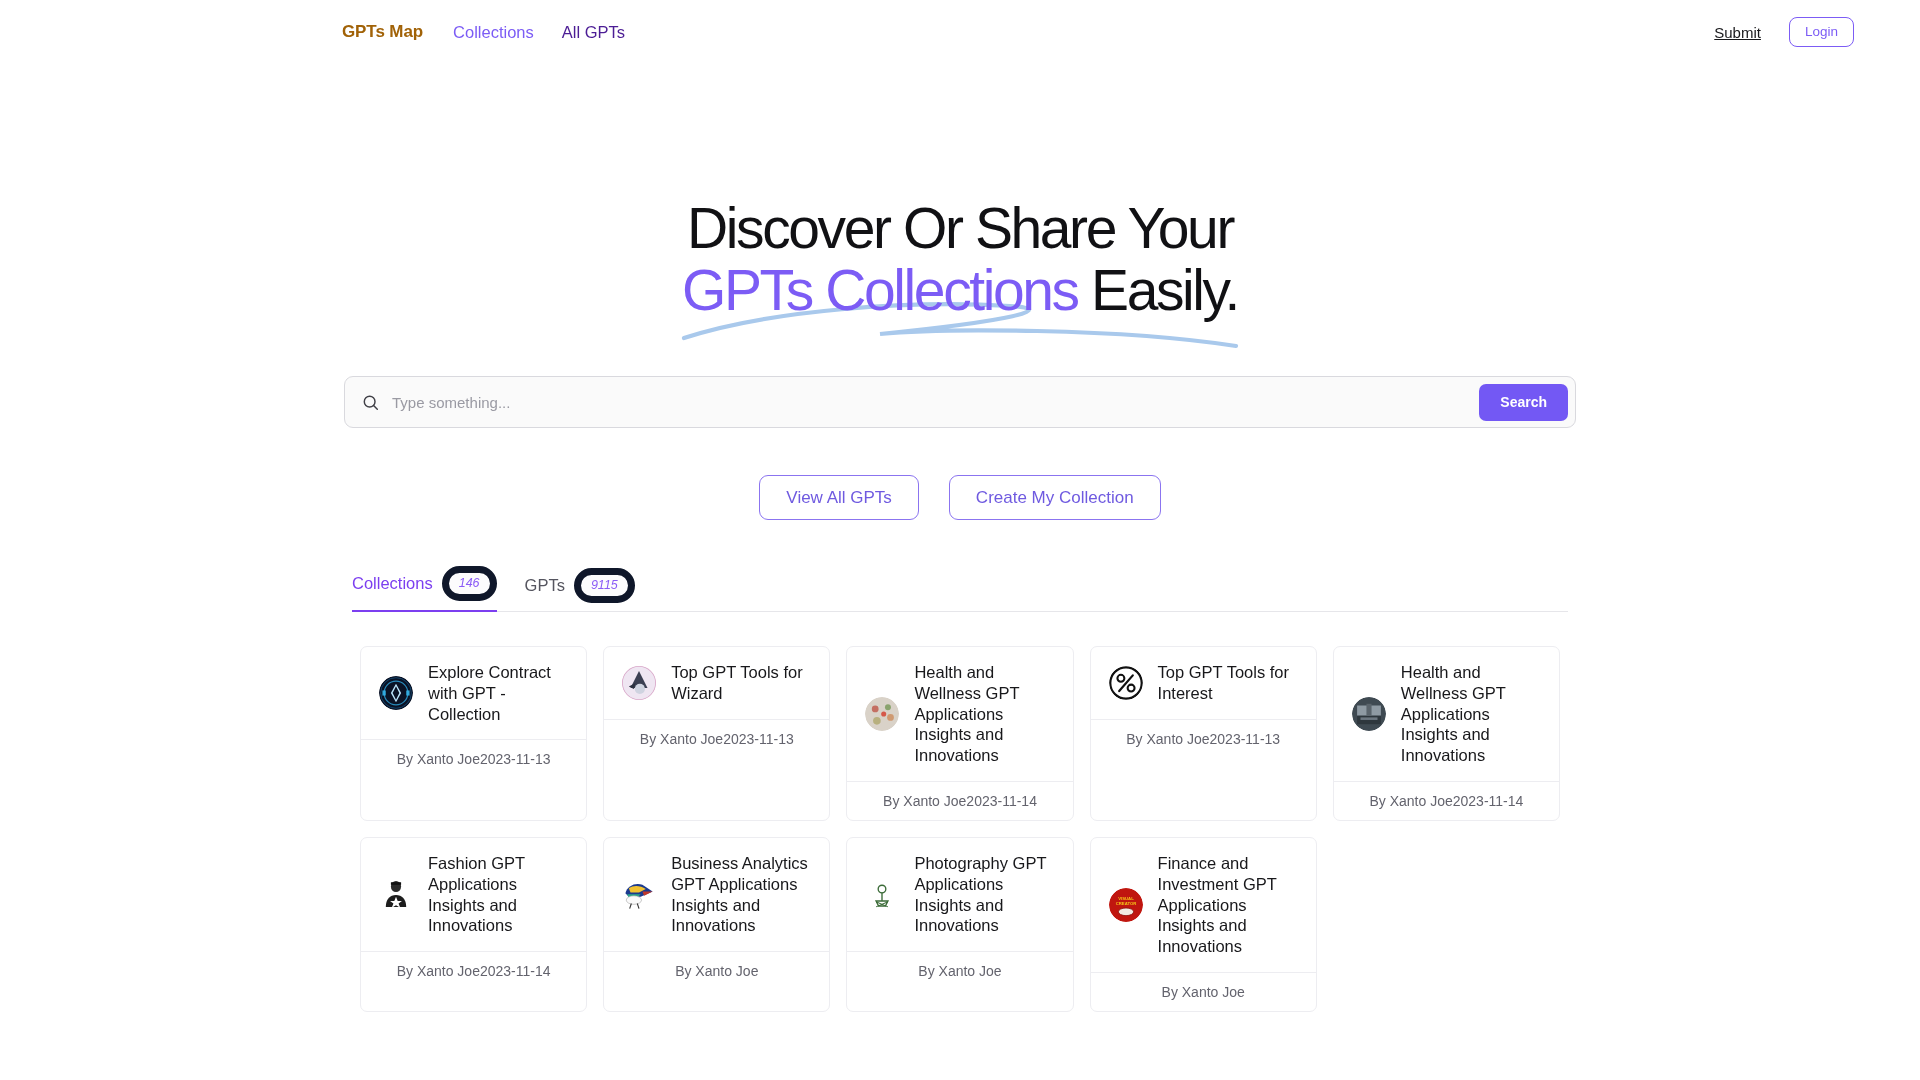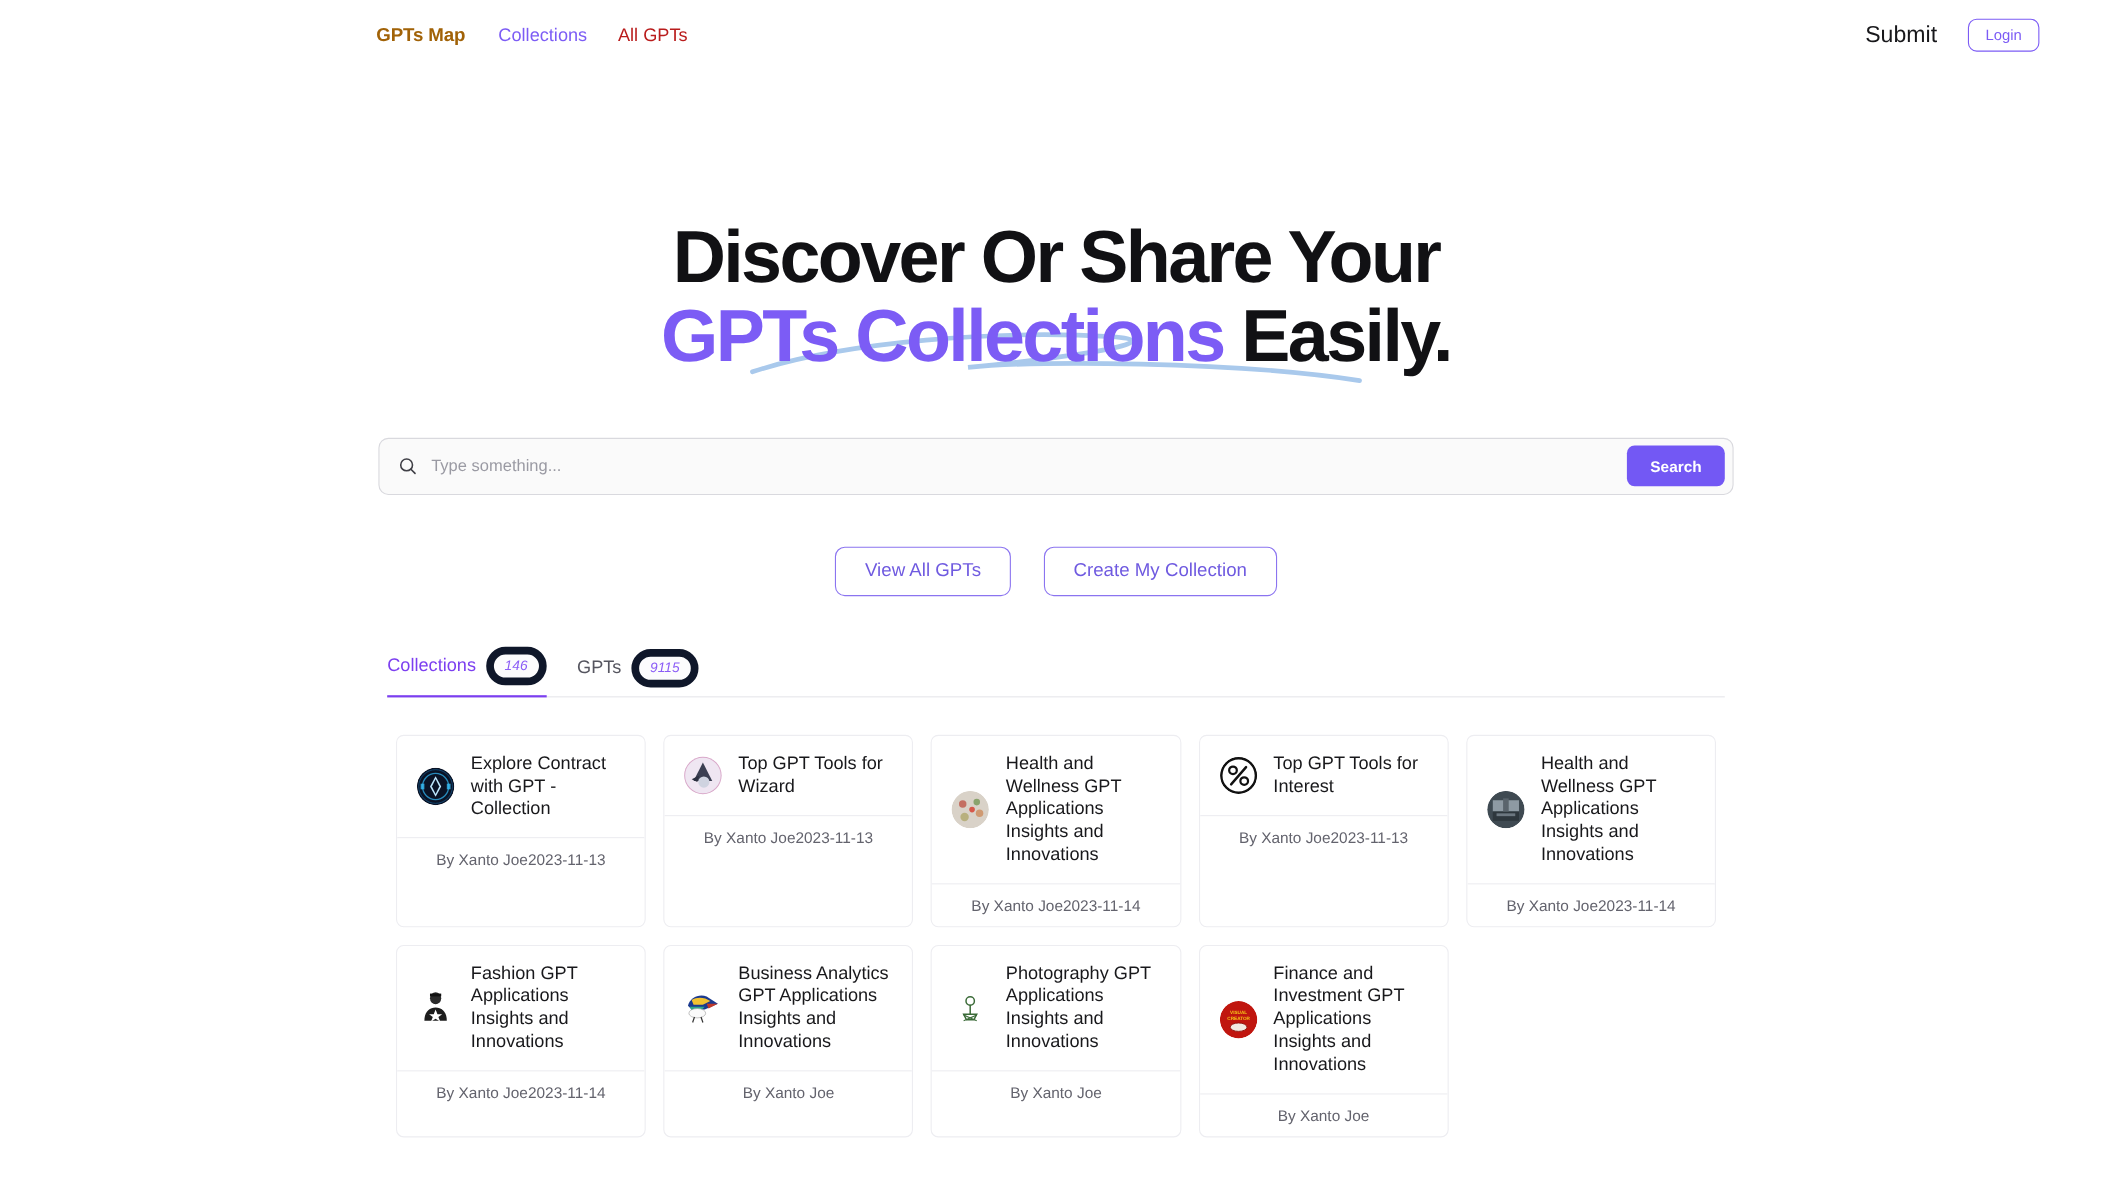--- a/index.html
+++ b/index.html
@@ -34,36 +34,37 @@
     margin-right: 30px;
     white-space: nowrap;
   }
   .nav {
     display: flex;
     align-items: center;
     gap: 28px;
   }
   .nav-link {
     font-size: 16.5px;
-    color: #b91c1c;
+    color: #4c1d95;
     white-space: nowrap;
     text-decoration: none;
   }
   .nav-link.active { color: #7c5cf5; }
   .header-right {
     margin-left: auto;
     display: flex;
     align-items: center;
     gap: 28px;
     padding-right: 26px;
   }
   .submit-link {
-    font-size: 21px;
+    font-size: 15px;
     color: #18181b;
     white-space: nowrap;
+    text-decoration: underline;
   }
   .login-btn {
     border: 1.5px solid #7c5cf5;
     color: #7c5cf5;
     background: #fff;
     border-radius: 8px;
     font-size: 13.5px;
     padding: 6px 15px;
     font-family: inherit;
     cursor: pointer;
@@ -71,24 +72,24 @@
     text-align: right;
   }
 
   
   .hero {
     margin-top: 134px;
     text-align: center;
     position: relative;
   }
   .hero h1 {
-    font-size: 67px;
+    font-size: 57px;
     line-height: 1.08;
     letter-spacing: -2.4px;
-    font-weight: bold;
+    font-weight: normal;
     color: #111114;
     position: relative;
     z-index: 2;
   }
   .hero .accent { color: #7c5cf5; }
   .swoosh {
     position: absolute;
     left: 50%;
     transform: translateX(-50%);
     top: 96px;

